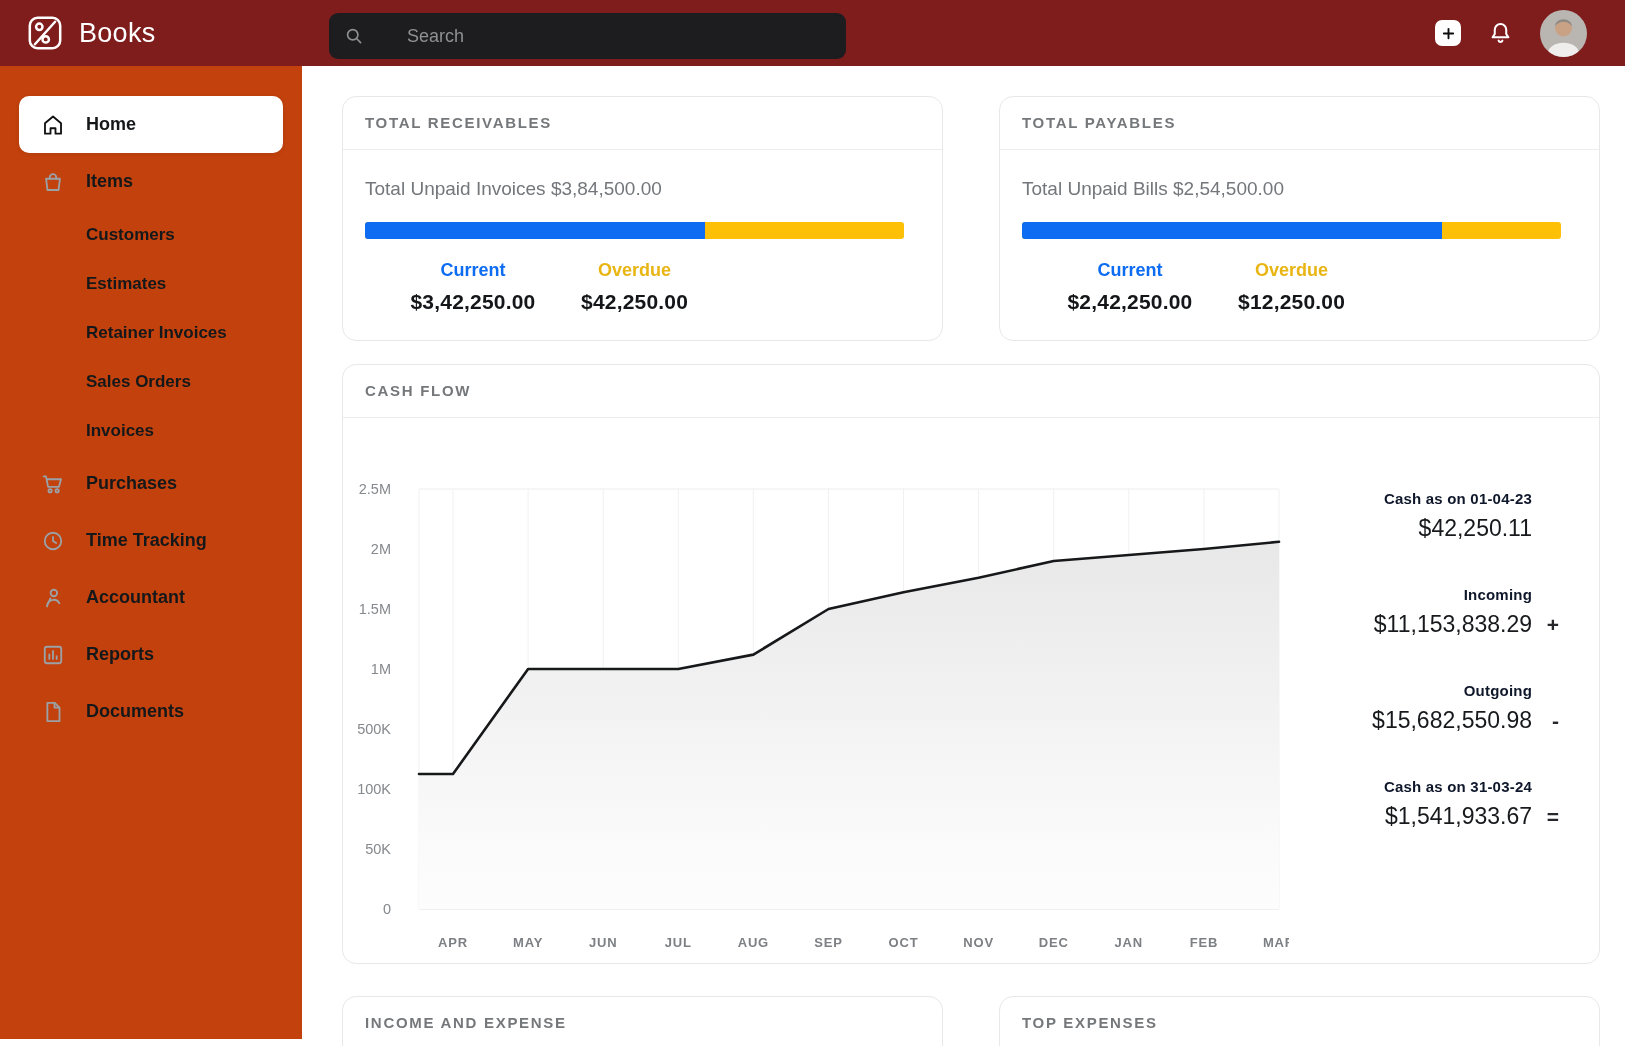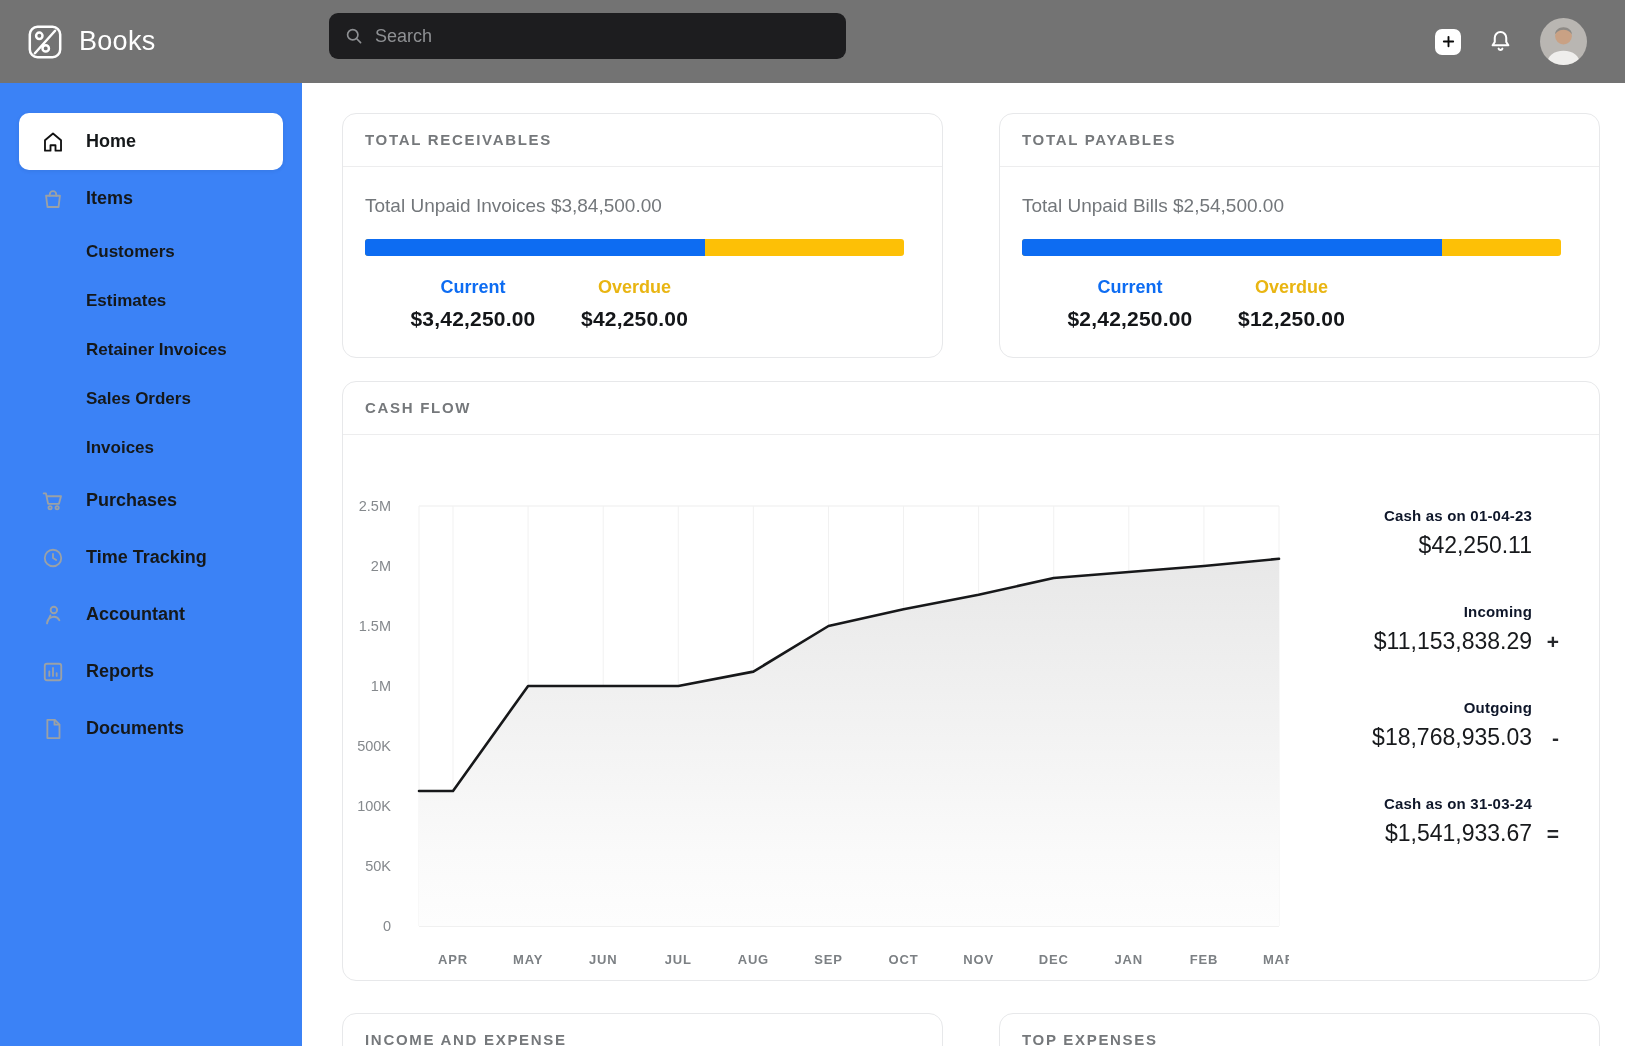--- a/index.html
+++ b/index.html
@@ -1,41 +1,41 @@
 <!DOCTYPE html>
 <html style="--blue: #0d6cf2; --yellow: #fdc006; --yellow-text: #e9b512;"><head>
 <meta charset="utf-8">
 <style>
   * { margin:0; padding:0; box-sizing:border-box; }
   html,body { width:1625px; height:1046px; overflow:hidden; background:#fff;
               font-family:"Liberation Sans", sans-serif; color:#17191c; }
 
   
-  .topbar { position:relative; height:83px; background:#737373; display:flex; align-items:center; }
+  .topbar { position:relative; height:66px; background:#7f1d1d; display:flex; align-items:center; }
   .logo { display:flex; align-items:center; gap:15px; margin-left:26px; cursor:pointer; }
   .logo svg { width:38px; height:38px; }
   .logo-name { color:#fff; font-size:27px; font-weight:500; letter-spacing:.3px; }
   .search { position:absolute; left:329px; top:13px; width:517px; height:46px; background:#1d1d1f;
             border-radius:9px; display:flex; align-items:center; padding-left:15px; gap:11px; }
   .search svg { width:20px; height:20px; flex:0 0 auto; }
   .search input { background:transparent; border:none; outline:none; color:#d7d7d7; font-size:18px;
-                  font-family:inherit; width:440px; }
+                  font-family:inherit; width:440px;margin-left:32px; }
   .search input::placeholder { color:#8e9093; }
   .top-right { margin-left:auto; display:flex; align-items:center; gap:26px; padding-right:38px; }
   .add-btn { width:26px; height:26px; background:#fff; border:none; border-radius:7px; display:flex;
              align-items:center; justify-content:center; cursor:pointer; }
   .add-btn svg { width:15px; height:15px; }
   .bell-btn { background:none; border:none; cursor:pointer; display:flex; }
   .bell-btn svg { width:27px; height:27px; }
   .avatar { width:47px; height:47px; border-radius:50%; overflow:hidden; cursor:pointer; flex:0 0 auto; }
   .avatar svg { width:100%; height:100%; display:block; }
 
   
   .shell { display:flex; height:973px; }
-  .sidebar { width:302px; flex:0 0 auto; background:#3b82f6; padding-top:30px; }
+  .sidebar { width:302px; flex:0 0 auto; background:#c2410c; padding-top:30px; }
   .nav-row { height:57px; margin:0 19px; padding-left:20px; display:flex; align-items:center; gap:19px;
              border-radius:10px; font-size:18px; font-weight:600; color:#15181a; cursor:pointer; }
   .nav-row .ic { width:28px; height:28px; color:#9ba1a6; display:flex; align-items:center; justify-content:center; }
   .nav-row .ic svg { width:26px; height:26px; }
   .nav-row.active { background:#fff; box-shadow:0 1px 4px rgba(25,35,45,.09); }
   .nav-row.active .ic { color:#111; }
   .nav-sub { height:49px; margin:0 19px; padding-left:67px; display:flex; align-items:center;
              font-size:17px; font-weight:600; color:#15181a; cursor:pointer; border-radius:10px; }
 
   .main { flex:1; padding:30px 25px 0 40px; }
@@ -308,21 +308,21 @@
           <div class="stat">
             <div class="stat-lbl">Incoming</div>
             <div class="stat-val">
                 <span>$11,153,838.29</span>
                 <span class="stat-sym">+</span>
               </div>
           </div>
           <div class="stat">
             <div class="stat-lbl">Outgoing</div>
             <div class="stat-val">
-                <span>$18,768,935.03</span>
+                <span>$15,682,550.98</span>
                 <span class="stat-sym">-</span>
               </div>
           </div>
           <div class="stat">
             <div class="stat-lbl">Cash as on 31-03-24</div>
             <div class="stat-val">
                 <span>$1,541,933.67</span>
                 <span class="stat-sym">=</span>
               </div>
           </div>

